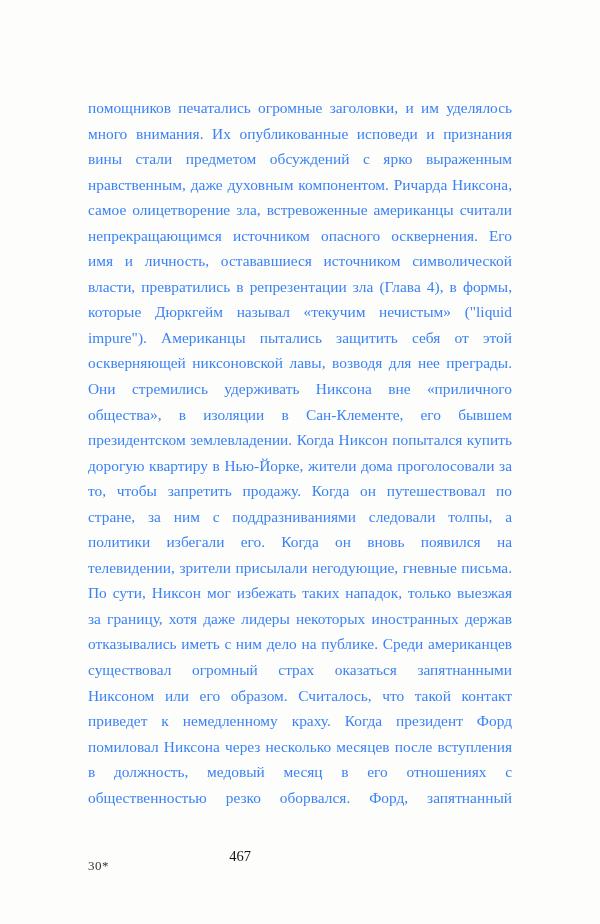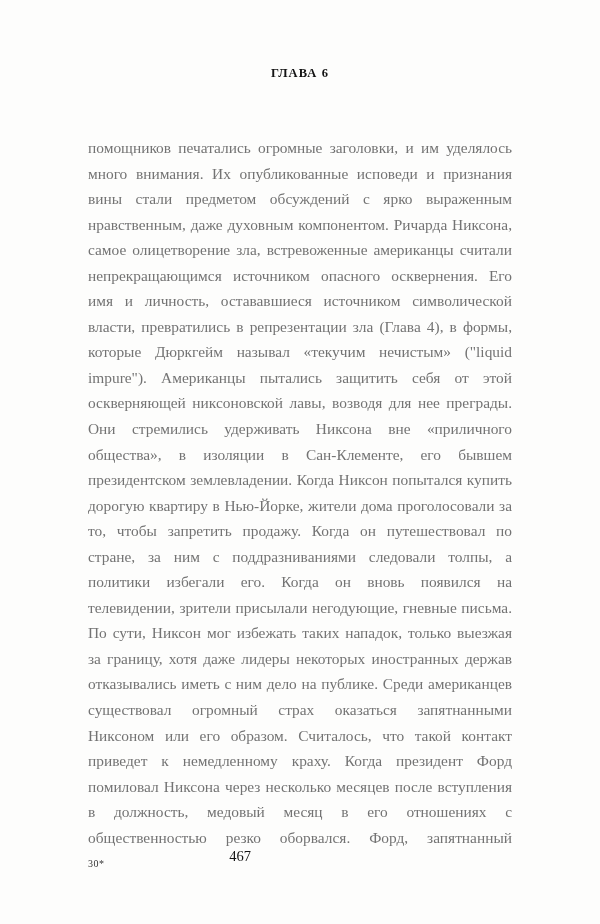--- a/index.html
+++ b/index.html
@@ -36,23 +36,22 @@
     color: #131313;
   }
   .text-block {
     position: absolute;
     left: 88px;
     top: 95px;
     width: 424px;
     font-size: 15.4px;
     line-height: 25.55px;
     text-align: justify;
-    color: #737373;
+    color: #3b82f6;
     font-family: "Liberation Serif", serif;
-    margin-top: 40px;
   }
   .text-block p {
     margin: 0;
     text-indent: 0;
     text-align: justify;
     text-align-last: justify;
     word-spacing: 0.02em;
   }
   .text-block p.last {
     text-align-last: justify;
@@ -64,32 +63,31 @@
     width: 480px;
     text-align: center;
     font-size: 14.5px;
     font-family: "Liberation Serif", serif;
     color: #141414;
   }
   .signature {
     position: absolute;
     left: 88px;
     top: 858px;
-    font-size: 10px;
+    font-size: 13px;
     font-family: "Liberation Serif", serif;
     color: #333;
     letter-spacing: 0.5px;
   }
 </style>
 </head>
 <body>
 
 <div class="page">
 
-  <div class="running-head">ГЛАВА 6</div>
 
   <div class="text-block">
     <p class="last">помощников печатались огромные заголовки, и им уделялось много внимания. Их опубликованные исповеди и признания вины стали предметом обсуждений с ярко выраженным нравственным, даже духовным компонентом. Ричарда Никсона, самое олицетворение зла, встревоженные американцы считали непрекращающимся источником опасного осквернения. Его имя и личность, остававшиеся источником символической власти, превратились в репрезентации зла (Глава 4), в формы, которые Дюркгейм называл «текучим нечистым» ("liquid impure"). Американцы пытались защитить себя от этой оскверняющей никсоновской лавы, возводя для нее преграды. Они стремились удерживать Никсона вне «приличного общества», в изоляции в Сан-Клементе, его бывшем президентском землевладении. Когда Никсон попытался купить дорогую квартиру в Нью-Йорке, жители дома проголосовали за то, чтобы запретить продажу. Когда он путешествовал по стране, за ним с поддразниваниями следовали толпы, а политики избегали его. Когда он вновь появился на телевидении, зрители присылали негодующие, гневные письма. По сути, Никсон мог избежать таких нападок, только выезжая за границу, хотя даже лидеры некоторых иностранных держав отказывались иметь с ним дело на публике. Среди американцев существовал огромный страх оказаться запятнанными Никсоном или его образом. Считалось, что такой контакт приведет к немедленному краху. Когда президент Форд помиловал Никсона через несколько месяцев после вступления в должность, медовый месяц в его отношениях с общественностью резко оборвался. Форд, запятнанный</p>
   </div>
 
   <div class="folio">467</div>
 
   <div class="signature">30*</div>
 
 </div>

